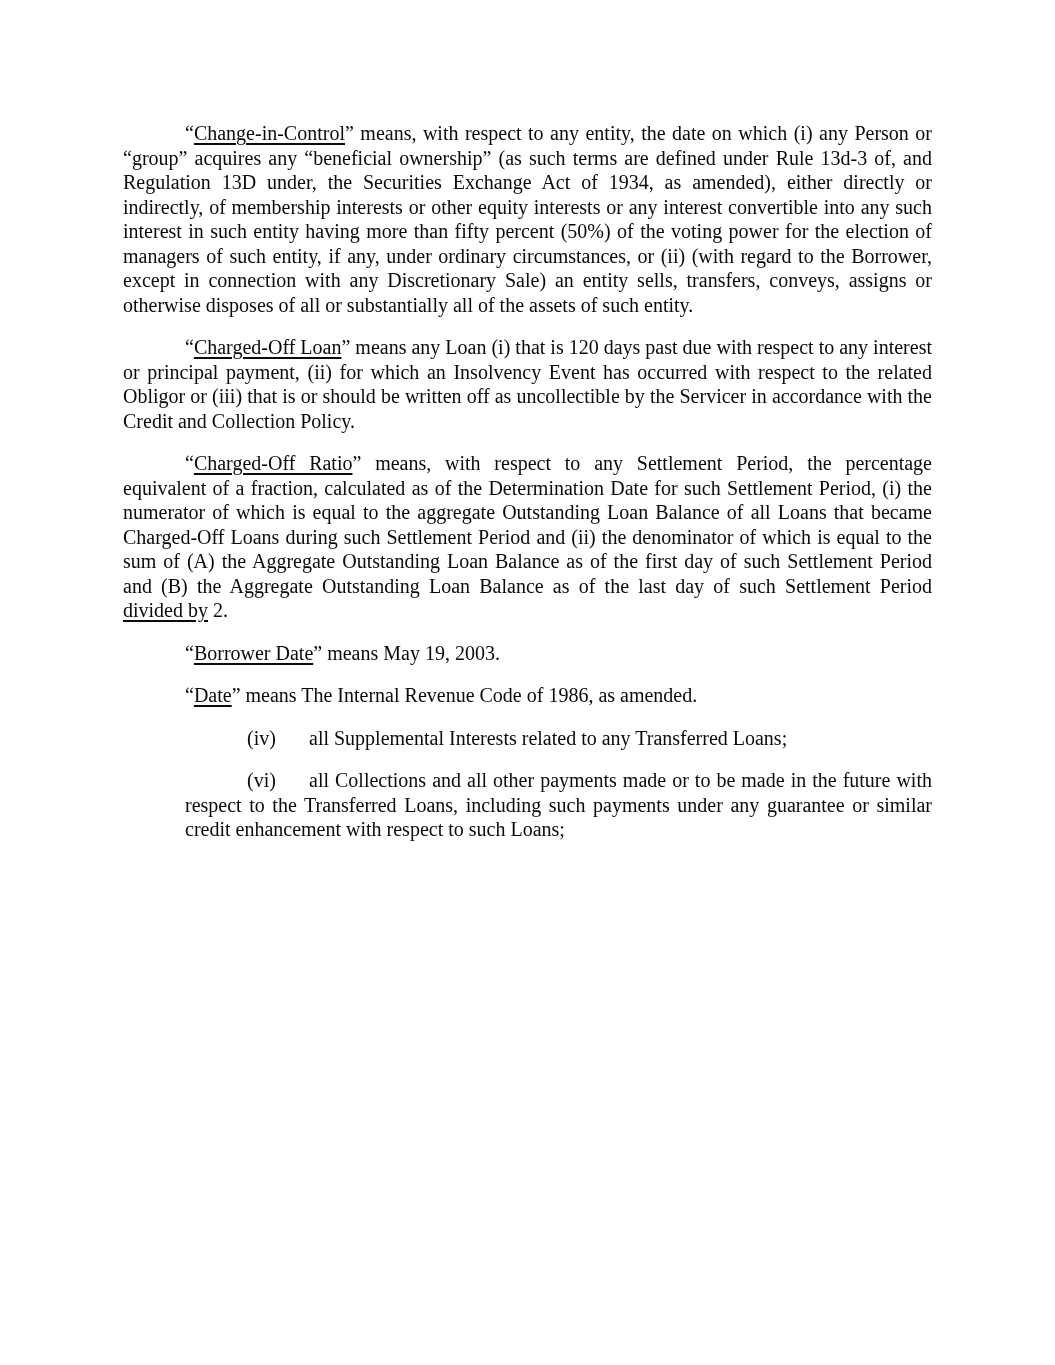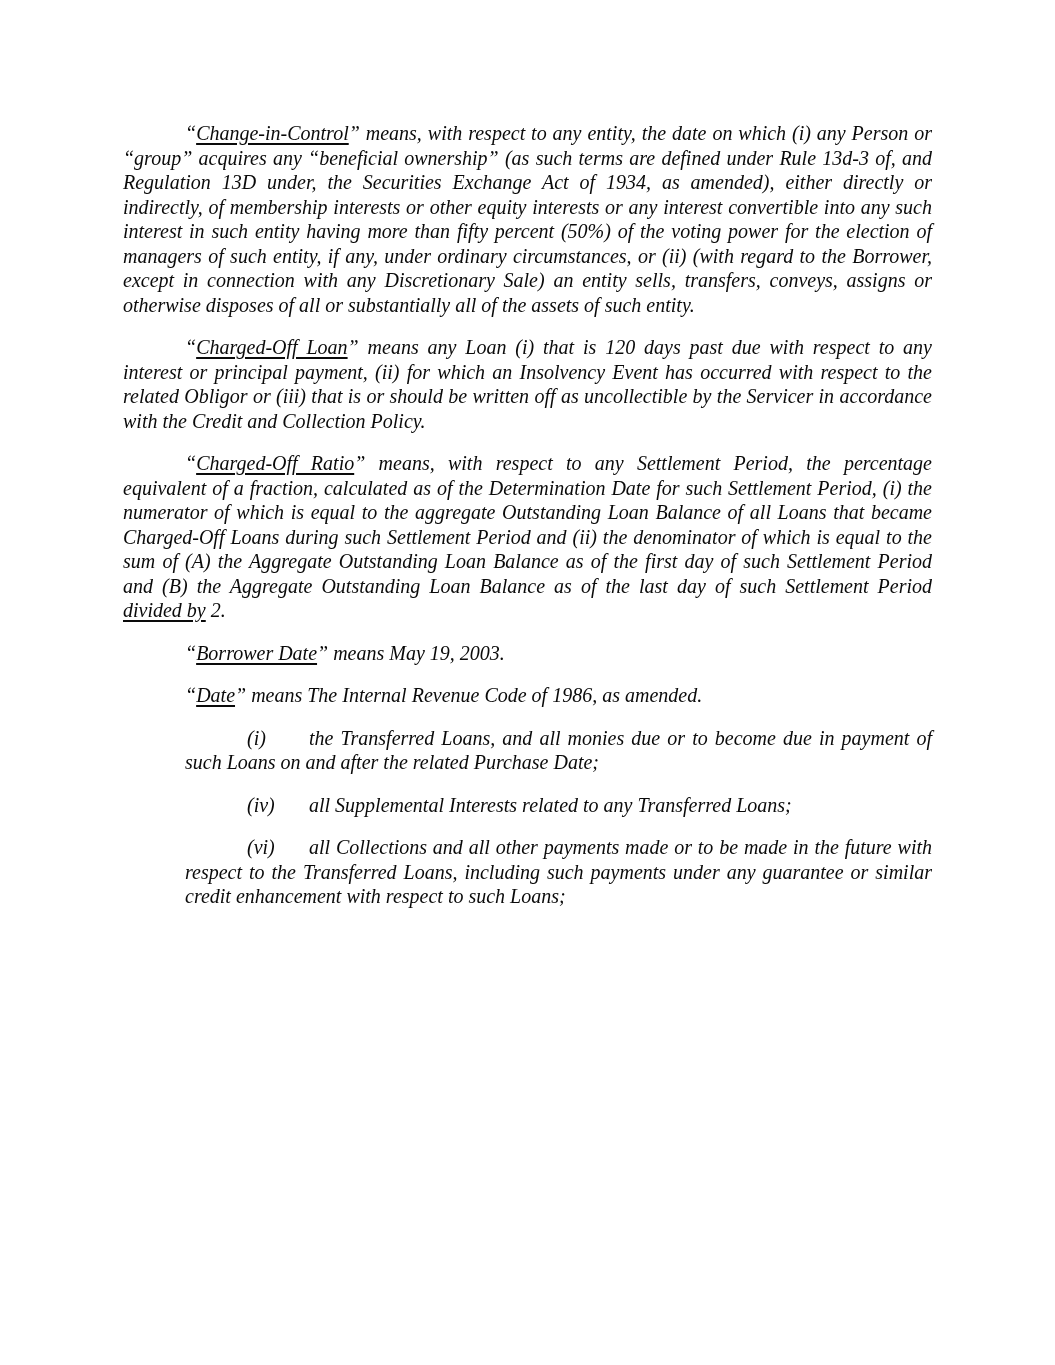--- a/index.html
+++ b/index.html
@@ -8,21 +8,20 @@
     background: #ffffff;
   }
   .page {
     position: relative;
     width: 1055px;
     height: 1167px;
     background: #ffffff;
     color: #0a0a0a;
     font-family: "Liberation Serif", "DejaVu Serif", serif;
     overflow: hidden;
-    font-style: italic;
   }
   .doc-body {
     position: absolute;
     left: 123px;
     top: 121px;
     width: 809px;
     font-size: 20px;
     line-height: 24.5px;
     text-align: justify;
   }
@@ -59,18 +58,17 @@
 </head>
 <body>
 
 <div class="page">
   <div class="doc-body" id="doc-body">
       <p class="definition"><span>“</span><span class="u">Change-in-Control</span><span>” means, with respect to any entity, the date on which (i) any Person or “group” acquires any “beneficial ownership” (as such terms are defined under Rule 13d-3 of, and Regulation 13D under, the Securities Exchange Act of 1934, as amended), either directly or indirectly, of membership interests or other equity interests or any interest convertible into any such interest in such entity having more than fifty percent (50%) of the voting power for the election of managers of such entity, if any, under ordinary circumstances, or (ii) (with regard to the Borrower, except in connection with any Discretionary Sale) an entity sells, transfers, conveys, assigns or otherwise disposes of all or substantially all of the assets of such entity.</span></p>
       <p class="definition"><span>“</span><span class="u">Charged-Off Loan</span><span>” means any Loan (i) that is 120 days past due with respect to any interest or principal payment, (ii) for which an Insolvency Event has occurred with respect to the related Obligor or (iii) that is or should be written off as uncollectible by the Servicer in accordance with the Credit and Collection Policy.</span></p>
       <p class="definition"><span>“</span><span class="u">Charged-Off Ratio</span><span>” means, with respect to any Settlement Period, the percentage equivalent of a fraction, calculated as of the Determination Date for such Settlement Period, (i) the numerator of which is equal to the aggregate Outstanding Loan Balance of all Loans that became Charged-Off Loans during such Settlement Period and (ii) the denominator of which is equal to the sum of (A) the Aggregate Outstanding Loan Balance as of the first day of such Settlement Period and (B) the Aggregate Outstanding Loan Balance as of the last day of such Settlement Period </span><span class="u">divided by</span><span> 2.</span></p>
       <p class="definition"><span>“</span><span class="u">Borrower Date</span><span>” means May 19, 2003.</span></p>
       <p class="definition"><span>“</span><span class="u">Date</span><span>” means The Internal Revenue Code of 1986, as amended.</span></p>
-      <p class="list-item"><span class="marker">(i)</span><span>the Transferred Loans, and all monies due or to become due in payment of such Loans on and after the related Purchase Date;</span></p>
       <p class="list-item"><span class="marker">(iv)</span><span>all Supplemental Interests related to any Transferred Loans;</span></p>
       <p class="list-item"><span class="marker">(vi)</span><span>all Collections and all other payments made or to be made in the future with respect to the Transferred Loans, including such payments under any guarantee or similar credit enhancement with respect to such Loans;</span></p>
     </div>
   <div class="page-number">11</div>
 </div>
 
 </body></html>

